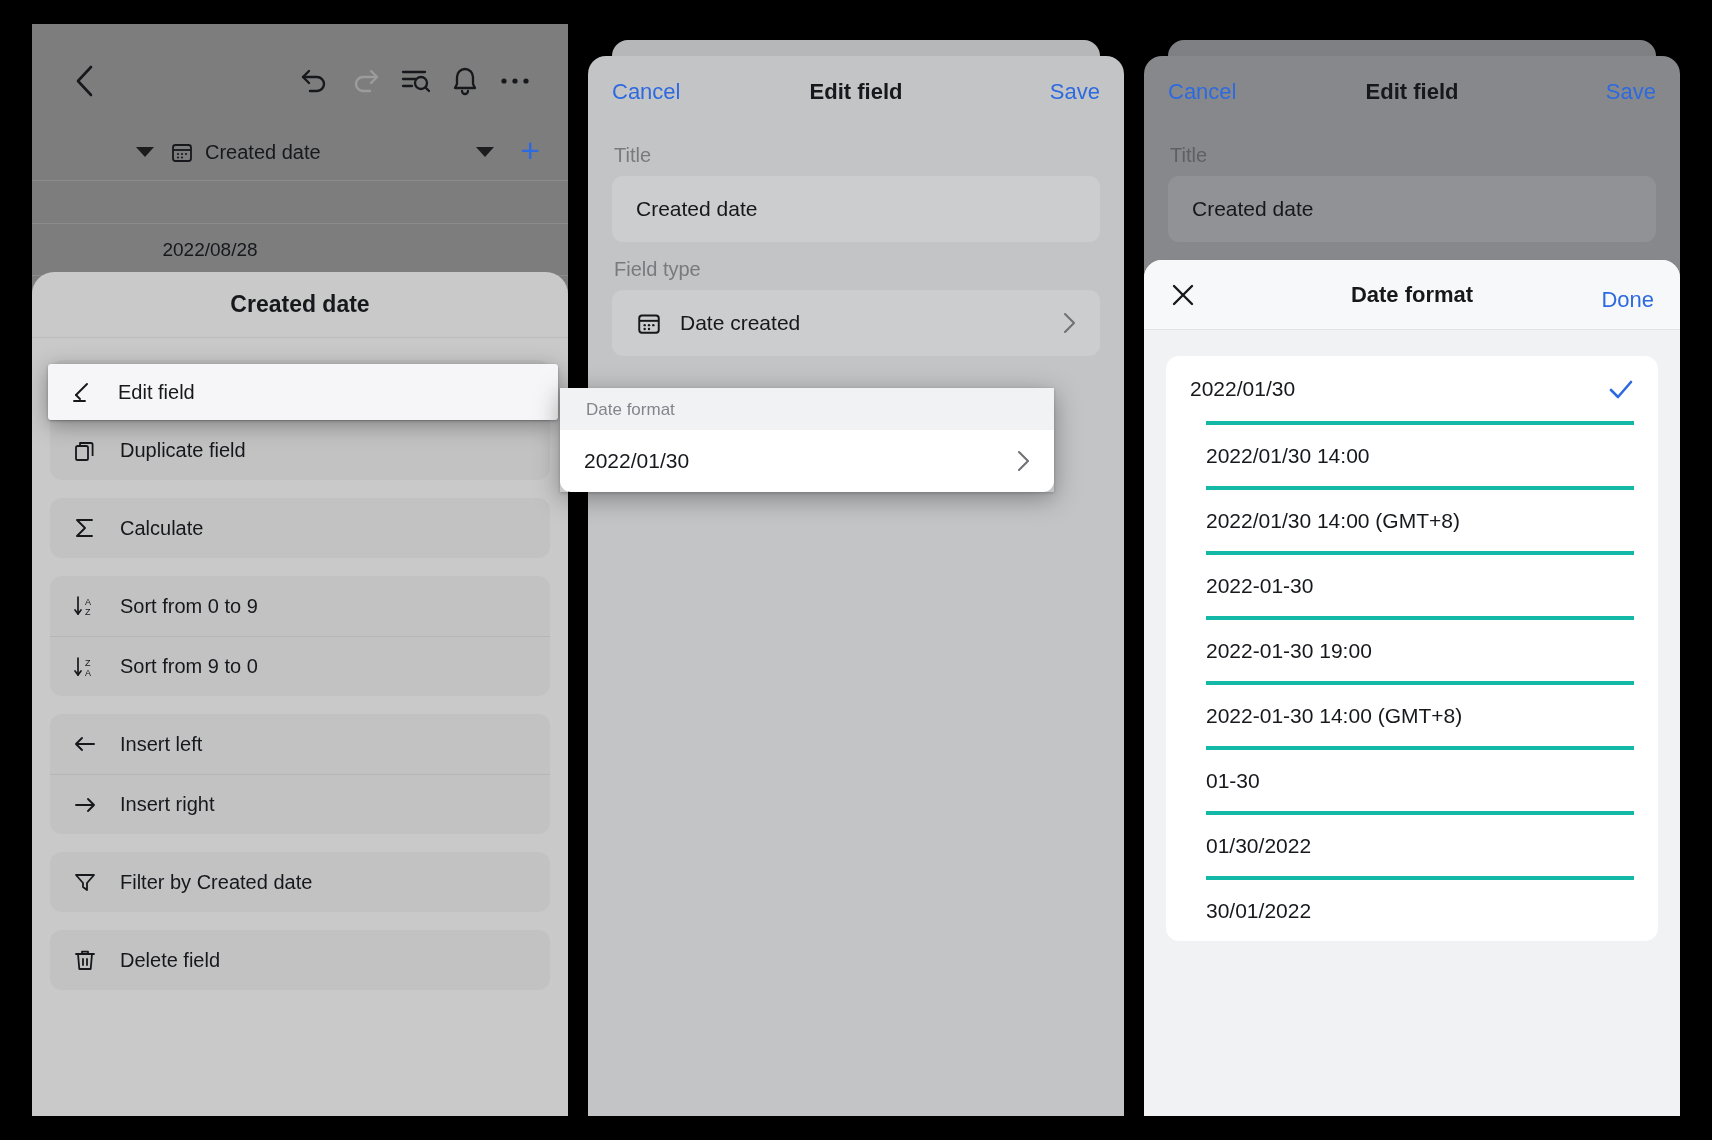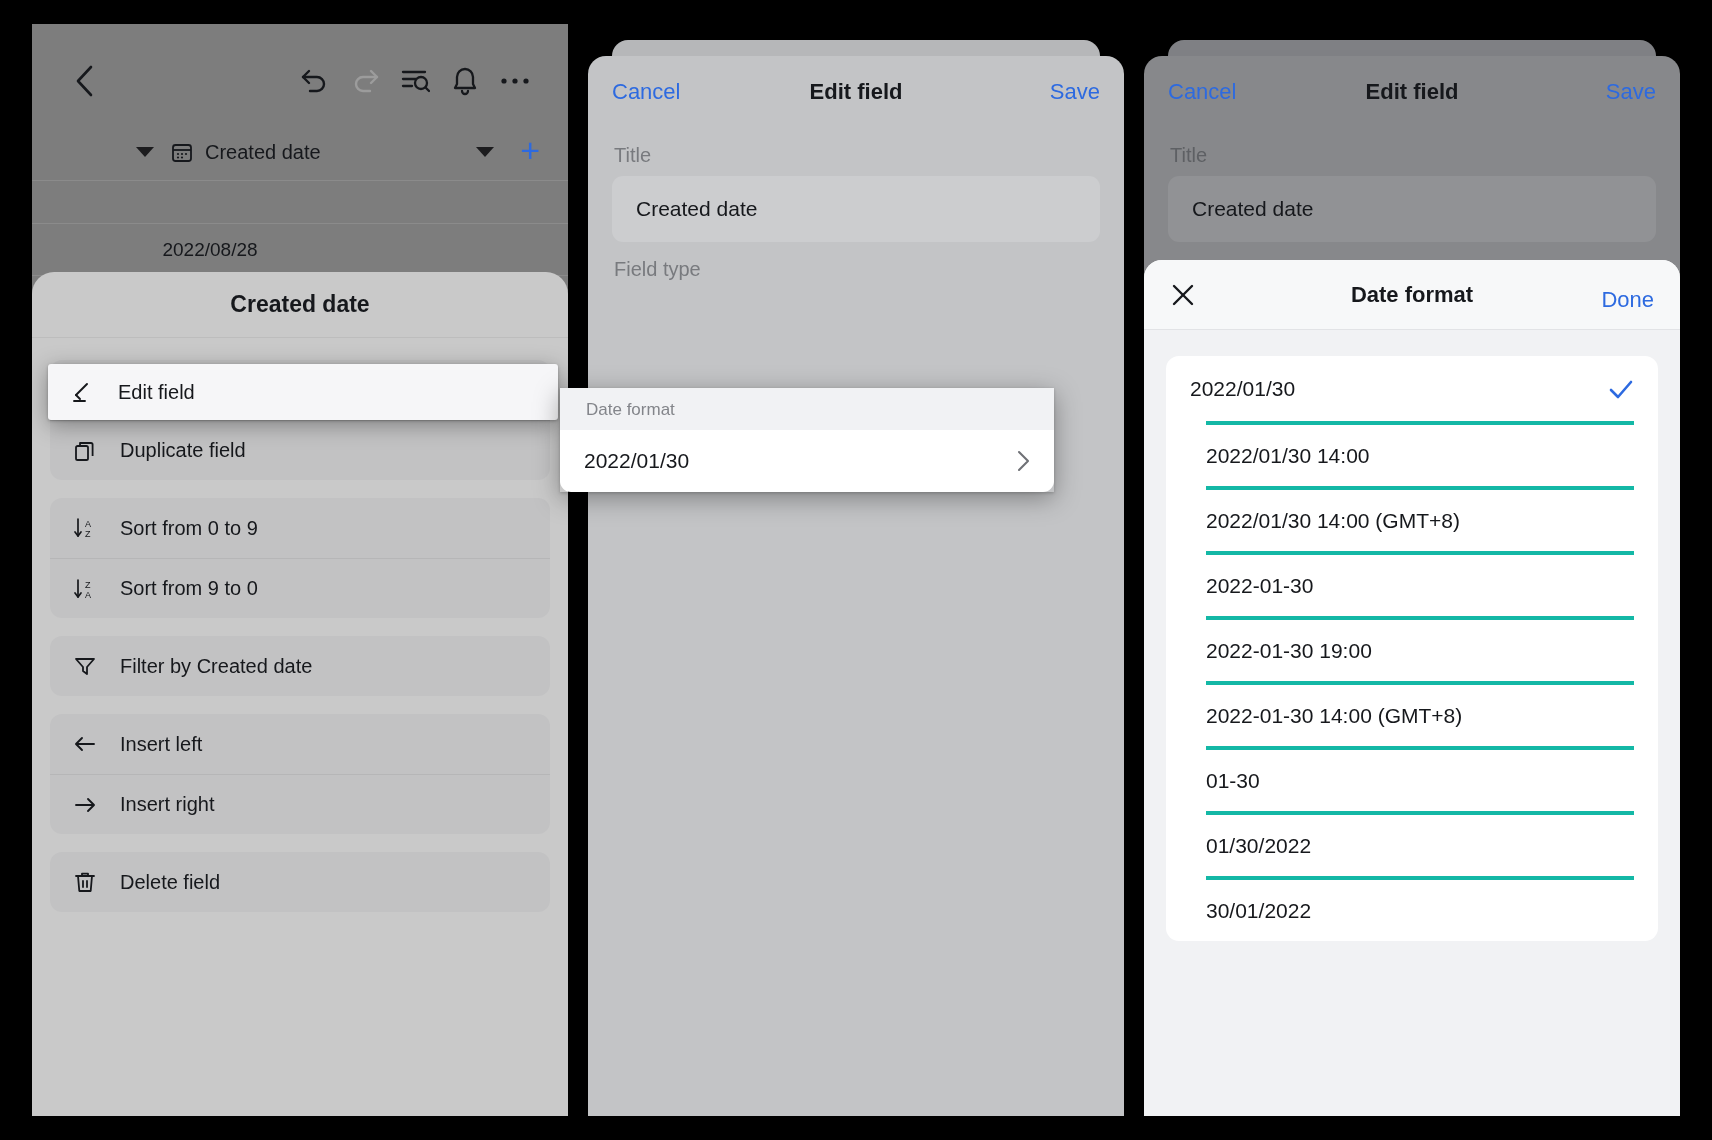--- a/index.html
+++ b/index.html
@@ -250,20 +250,30 @@
             <span class="as-ico">
               <svg class="icon-svg" width="24" height="24" viewBox="0 0 24 24" fill="none" stroke="#16181c" stroke-width="1.8" stroke-linejoin="round">
                   <rect x="3" y="7" width="12" height="14" rx="1.6"></rect>
                   <path d="M7 7 V4 h11 a1.6 1.6 0 0 1 1.6 1.6 V17"></path>
                 </svg>
             </span>
             <span>Duplicate field</span>
           </div>
         </div>
 
+        <div class="as-group">
+          <div class="as-row">
+            <span class="as-ico">
+              <svg class="icon-svg" width="24" height="24" viewBox="0 0 24 24" fill="none" stroke="#16181c" stroke-width="1.9" stroke-linecap="round" stroke-linejoin="round">
+                  <polyline points="19,4 4,4 12,12 4,20 19,20"></polyline>
+                </svg>
+            </span>
+            <span>Calculate</span>
+          </div>
+        </div>
 
         <div class="as-group">
           <div class="as-row">
             <span class="as-ico">
               <svg class="icon-svg" width="24" height="24" viewBox="0 0 24 24" fill="none" stroke="#16181c" stroke-width="1.7" stroke-linecap="round" stroke-linejoin="round">
                   <line x1="5" y1="3" x2="5" y2="20"></line>
                   <polyline points="2,16 5,20 8,16"></polyline>
                   <text x="12" y="11" font-size="9" font-family="Liberation Sans" fill="#16181c" stroke="none">A</text>
                   <text x="12" y="21" font-size="9" font-family="Liberation Sans" fill="#16181c" stroke="none">Z</text>
                 </svg>
@@ -279,46 +289,46 @@
                   <text x="12" y="21" font-size="9" font-family="Liberation Sans" fill="#16181c" stroke="none">A</text>
                 </svg>
             </span>
             <span>Sort from 9 to 0</span>
           </div>
         </div>
 
         <div class="as-group">
           <div class="as-row">
             <span class="as-ico">
-              <svg class="icon-svg" width="24" height="24" viewBox="0 0 24 24" fill="none" stroke="#16181c" stroke-width="1.8" stroke-linecap="round" stroke-linejoin="round">
-                  <path d="M3 5 H21 L14 13 V20 L10 17 V13 z"></path>
-                </svg>
-            </span>
-            <span>Filter by Created date</span>
-          </div>
-        </div>
-
-        <div class="as-group">
-          <div class="as-row">
-            <span class="as-ico">
               <svg class="icon-svg" width="24" height="24" viewBox="0 0 24 24" fill="none" stroke="#16181c" stroke-width="1.9" stroke-linecap="round" stroke-linejoin="round">
                   <line x1="21" y1="12" x2="4" y2="12"></line>
                   <polyline points="9,6 3,12 9,18"></polyline>
                 </svg>
             </span>
             <span>Insert left</span>
           </div>
           <div class="as-row">
             <span class="as-ico">
               <svg class="icon-svg" width="24" height="24" viewBox="0 0 24 24" fill="none" stroke="#16181c" stroke-width="1.9" stroke-linecap="round" stroke-linejoin="round">
                   <line x1="3" y1="12" x2="20" y2="12"></line>
                   <polyline points="15,6 21,12 15,18"></polyline>
                 </svg>
             </span>
             <span>Insert right</span>
+          </div>
+        </div>
+
+        <div class="as-group">
+          <div class="as-row">
+            <span class="as-ico">
+              <svg class="icon-svg" width="24" height="24" viewBox="0 0 24 24" fill="none" stroke="#16181c" stroke-width="1.8" stroke-linecap="round" stroke-linejoin="round">
+                  <path d="M3 5 H21 L14 13 V20 L10 17 V13 z"></path>
+                </svg>
+            </span>
+            <span>Filter by Created date</span>
           </div>
         </div>
 
         <div class="as-group">
           <div class="as-row">
             <span class="as-ico">
               <svg class="icon-svg" width="24" height="24" viewBox="0 0 24 24" fill="none" stroke="#16181c" stroke-width="1.8" stroke-linecap="round" stroke-linejoin="round">
                   <path d="M5 6 H19 L17.7 21 H6.3 z"></path>
                   <line x1="3" y1="6" x2="21" y2="6"></line>
                   <path d="M9 6 V3.6 h6 V6"></path>
@@ -353,20 +363,39 @@
         <span class="sh-title">Edit field</span>
         <span class="sh-save">Save</span>
       </div>
 
       <div class="form-label">Title</div>
       <div class="form-box">
         <span>Created date</span>
       </div>
 
       <div class="form-label">Field type</div>
+      <div class="form-box">
+        <span class="fb-ico">
+          <svg class="icon-svg" width="26" height="26" viewBox="0 0 24 24" fill="none" stroke="#16181c" stroke-width="1.8">
+              <rect x="3" y="5" width="18" height="16" rx="2.5"></rect>
+              <line x1="3" y1="10" x2="21" y2="10"></line>
+              <circle cx="8" cy="14" r="1.1" fill="#16181c" stroke="none"></circle>
+              <circle cx="12" cy="14" r="1.1" fill="#16181c" stroke="none"></circle>
+              <circle cx="16" cy="14" r="1.1" fill="#16181c" stroke="none"></circle>
+              <circle cx="8" cy="17.5" r="1.1" fill="#16181c" stroke="none"></circle>
+              <circle cx="12" cy="17.5" r="1.1" fill="#16181c" stroke="none"></circle>
+            </svg>
+        </span>
+        <span>Date created</span>
+        <span class="fb-chev">
+          <svg class="icon-svg" width="13" height="22" viewBox="0 0 13 22" fill="none" stroke="#6f7176" stroke-width="2.1" stroke-linecap="round" stroke-linejoin="round">
+              <polyline points="2,2 11,11 2,20"></polyline>
+            </svg>
+        </span>
+      </div>
     </div>
   </div>
 
   <div class="hl-group">
     <div class="hl-label">Date format</div>
     <div class="hl-box">
       <span>2022/01/30</span>
       <span class="fb-chev">
         <svg class="icon-svg" width="13" height="22" viewBox="0 0 13 22" fill="none" stroke="#6f7176" stroke-width="2.1" stroke-linecap="round" stroke-linejoin="round">
             <polyline points="2,2 11,11 2,20"></polyline>

